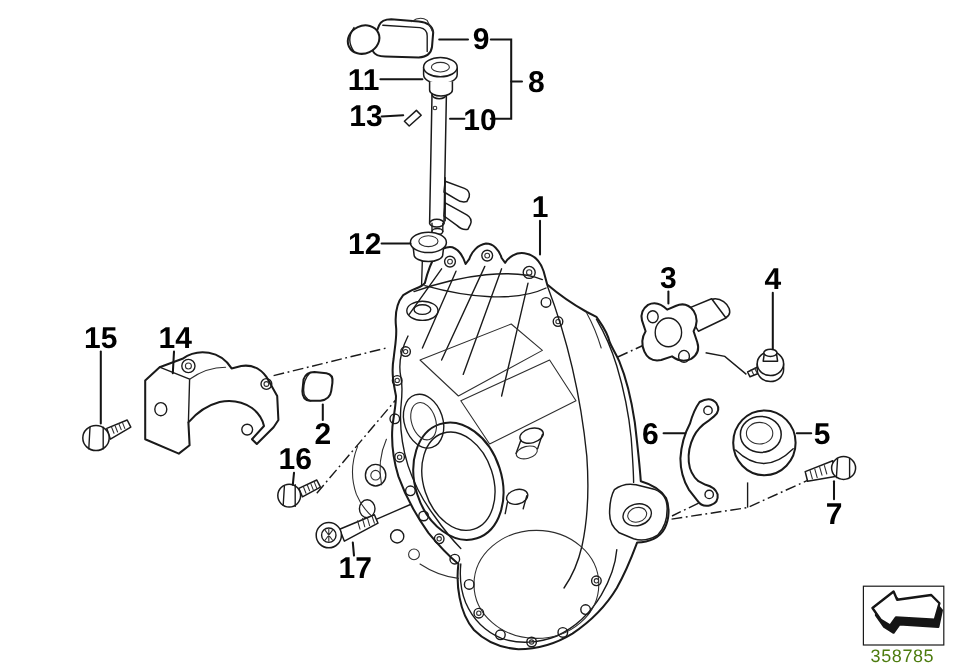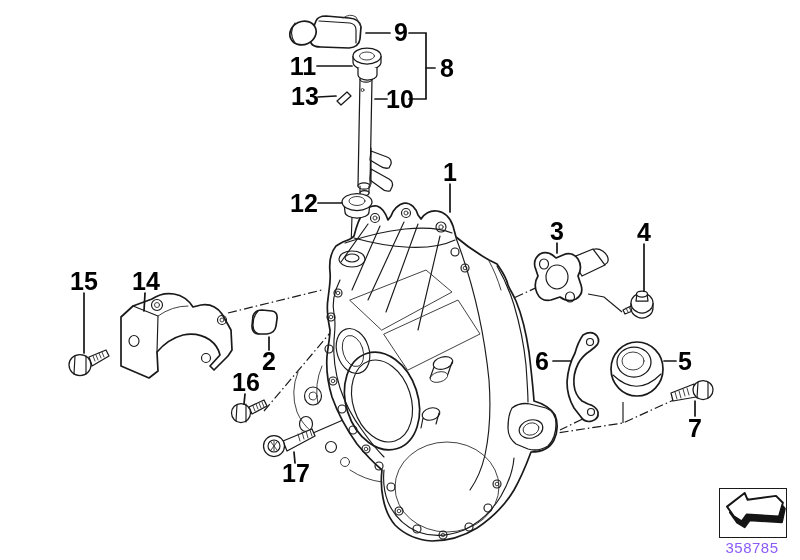--- a/index.html
+++ b/index.html
@@ -11,21 +11,21 @@
   .ln2 {fill:none;stroke:#1a1a1a;stroke-width:1.15;stroke-linejoin:round;stroke-linecap:round;}
   .lt  {fill:none;stroke:#2e2e2e;stroke-width:0.9;stroke-linejoin:round;stroke-linecap:round;}
   .fw  {fill:#fff;stroke:#1a1a1a;stroke-width:1.7;stroke-linejoin:round;}
   .fw2 {fill:#fff;stroke:#1a1a1a;stroke-width:1.25;stroke-linejoin:round;}
   polyline.tick{fill:none;stroke:#141414;stroke-width:1.7;stroke-linecap:round;}
   polyline.dash{fill:none;stroke:#1a1a1a;stroke-width:1.2;stroke-dasharray:9 3 1.5 3;}
   polyline.solid-thin{fill:none;stroke:#1a1a1a;stroke-width:1.15;}
   .ref-box{position:absolute;left:719px;top:488px;width:66px;height:48px;
            border:1.7px solid #1a1a1a;background:#fff;}
   .ref-number{position:absolute;left:715px;top:539px;width:74px;text-align:center;
-              font-size:15px;color:#8b5cf6;letter-spacing:.5px;}
+              font-size:15px;color:#4d7c0f;letter-spacing:.5px;}
 </style>
 </head>
 <body>
 
 <div class="stage">
 <svg id="art" width="800" height="560" viewBox="0 0 800 560">
 
   <g id="connectors">
         <polyline points="228,313 322,290" class="dash"></polyline>
         <polyline points="553,280 470,318" class="dash"></polyline>

